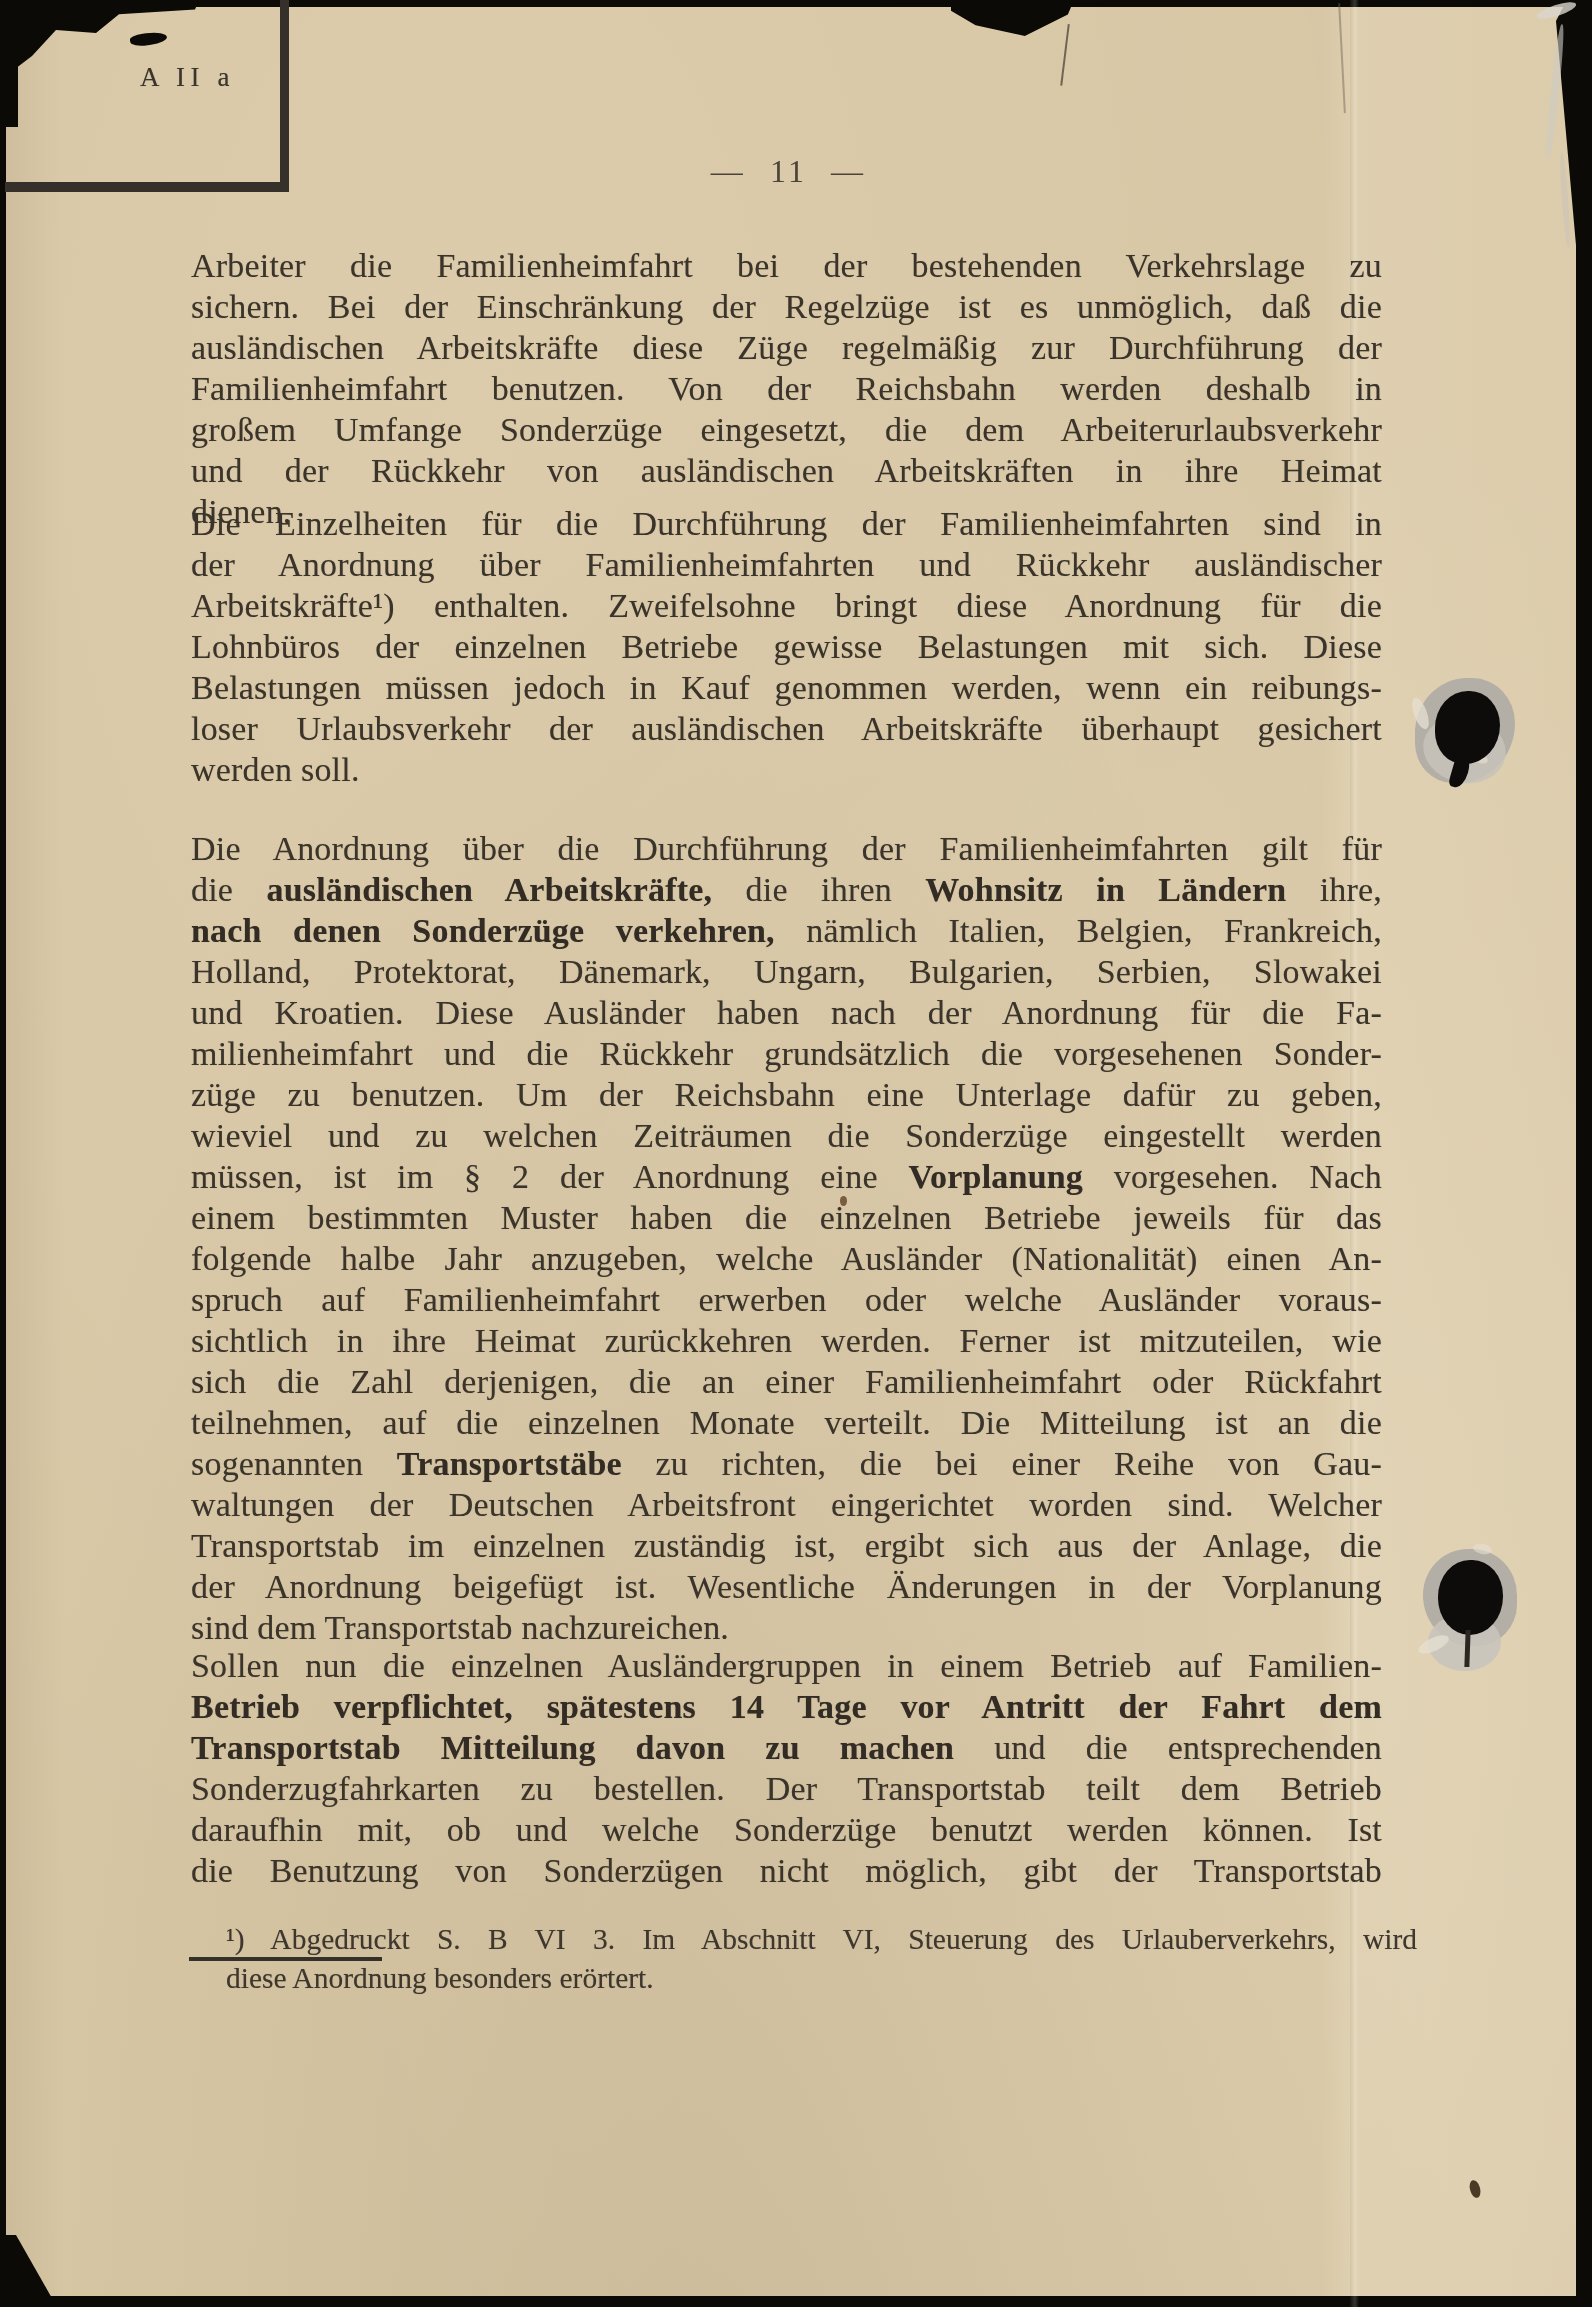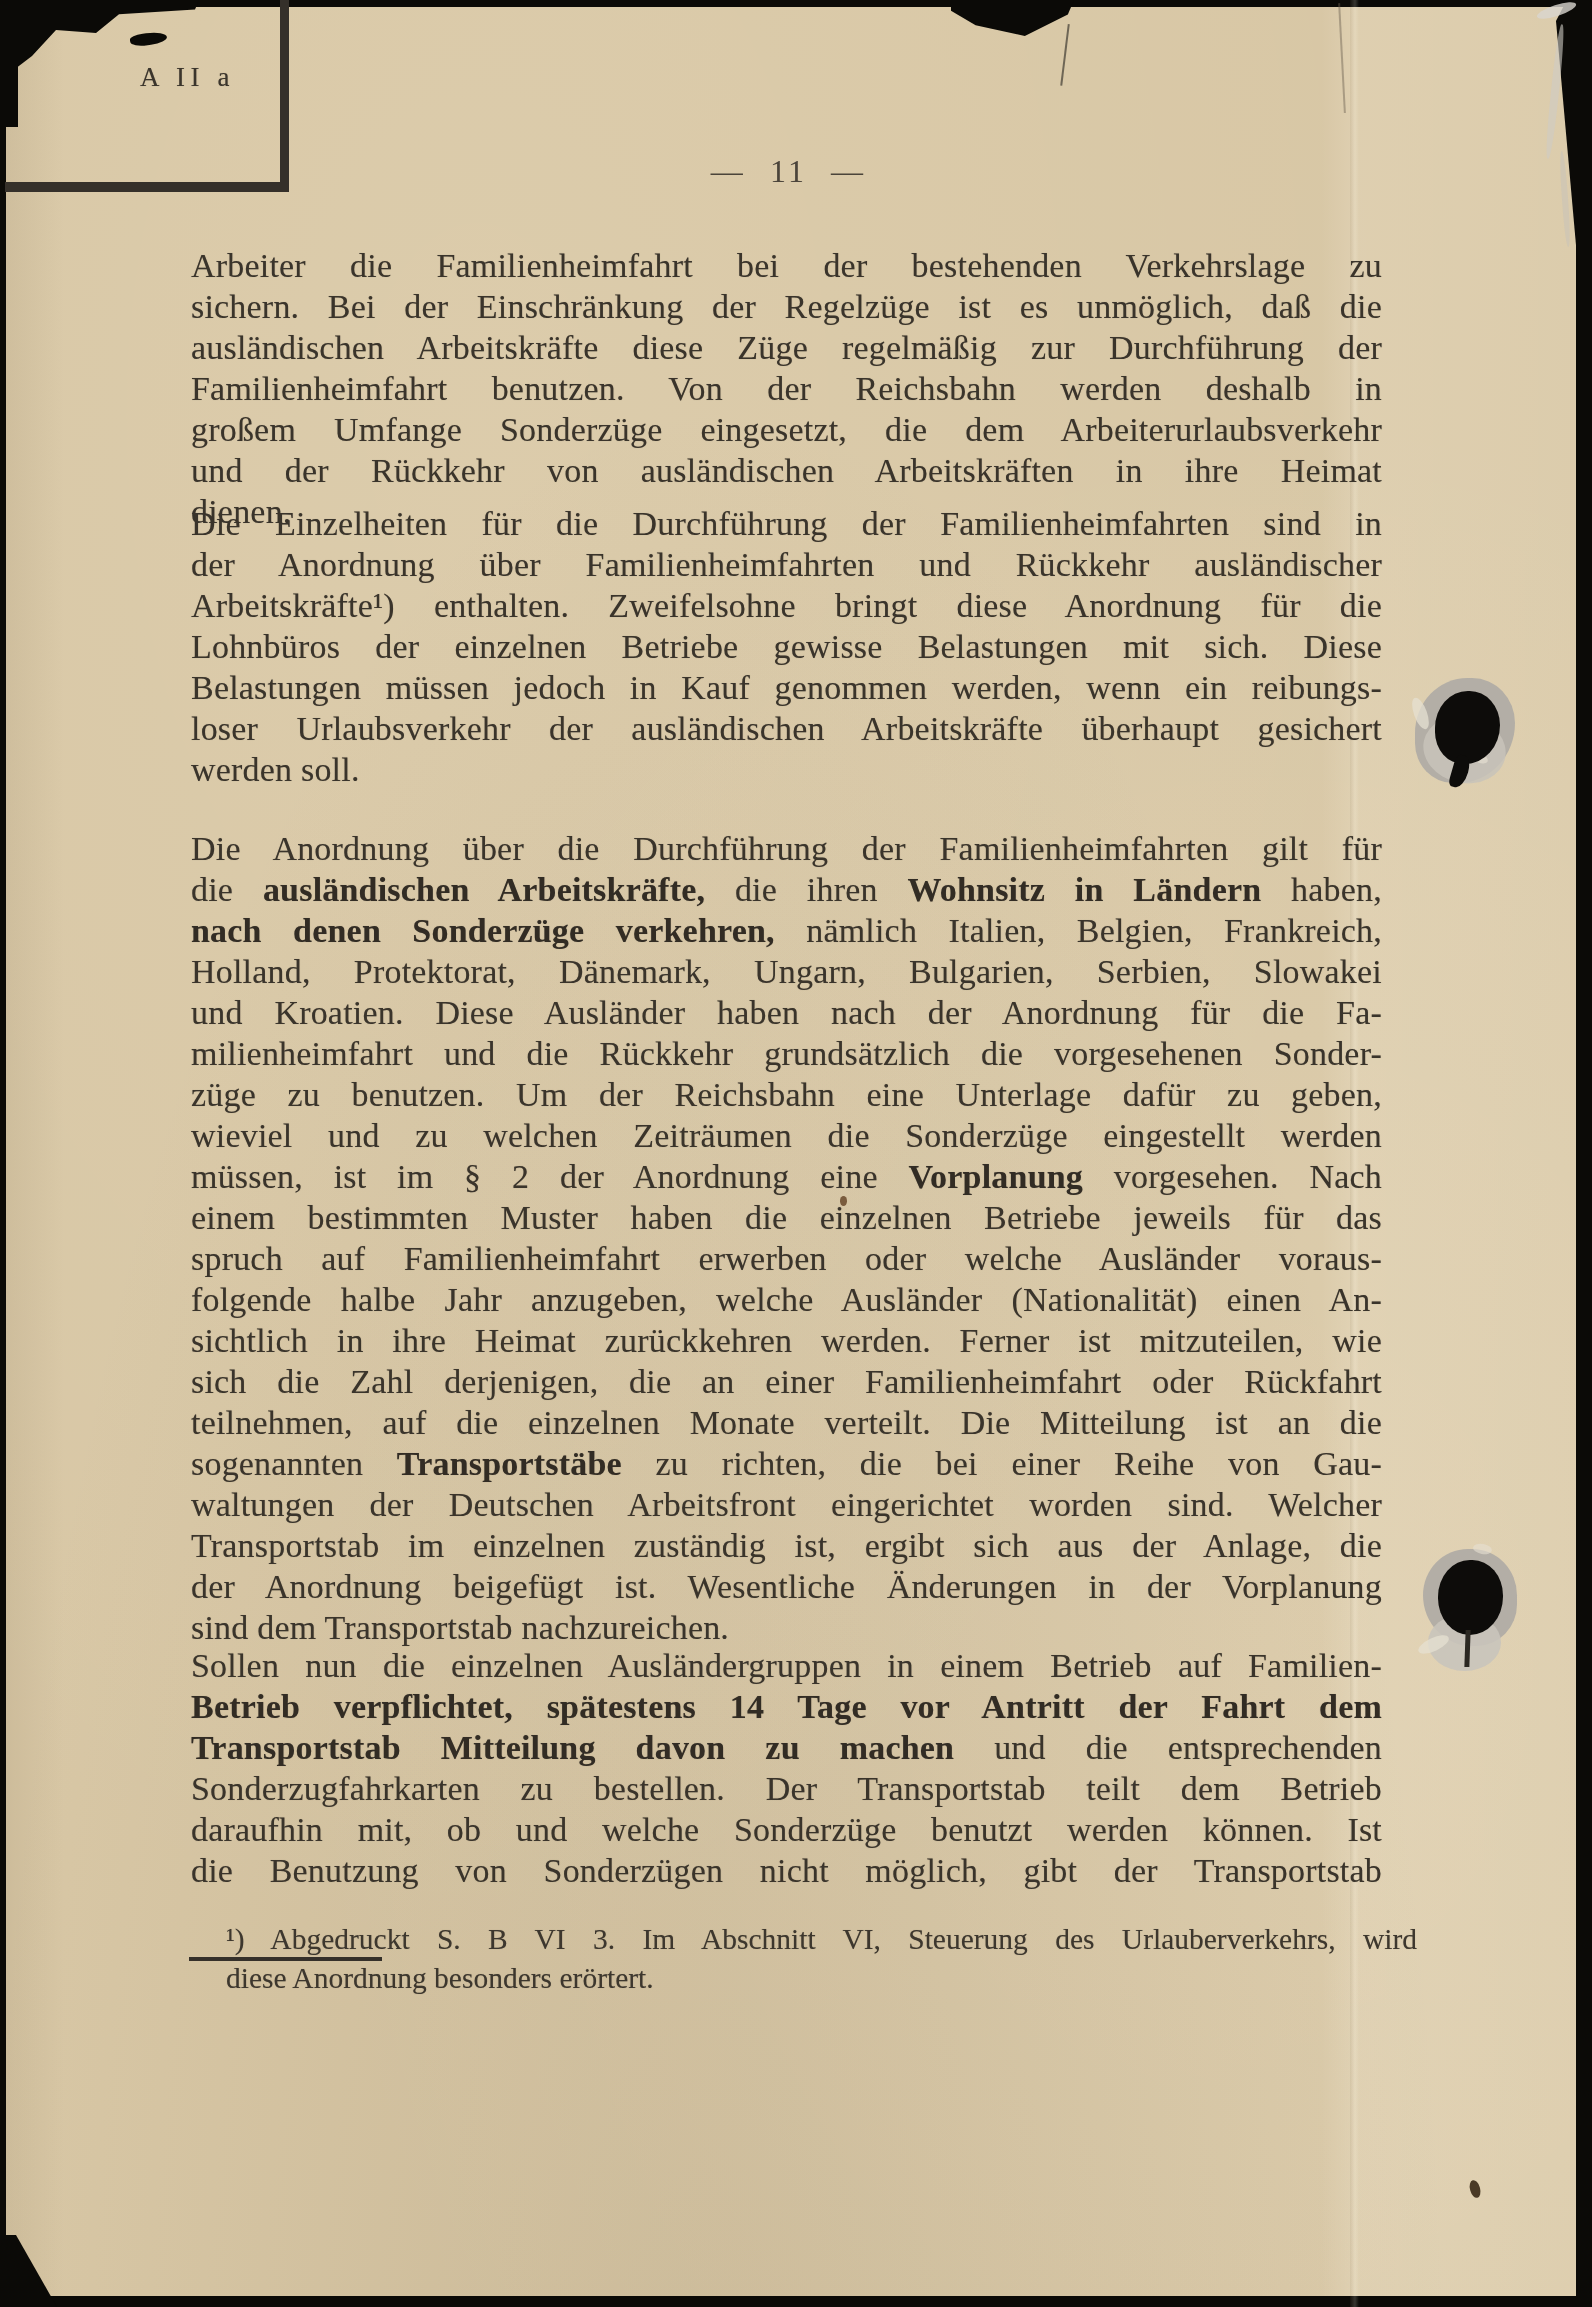--- a/index.html
+++ b/index.html
@@ -105,31 +105,31 @@
       <div class="tline just"><span>Die Einzelheiten für die Durchführung der Familienheimfahrten sind in</span></div>
       <div class="tline just"><span>der Anordnung über Familienheimfahrten und Rückkehr ausländischer</span></div>
       <div class="tline just"><span>Arbeitskräfte¹) enthalten. Zweifelsohne bringt diese Anordnung für die</span></div>
       <div class="tline just"><span>Lohnbüros der einzelnen Betriebe gewisse Belastungen mit sich. Diese</span></div>
       <div class="tline just"><span>Belastungen müssen jedoch in Kauf genommen werden, wenn ein reibungs-</span></div>
       <div class="tline just"><span>loser Urlaubsverkehr der ausländischen Arbeitskräfte überhaupt gesichert</span></div>
       <div class="tline"><span>werden soll.</span></div>
     </div>
   <div class="abs textcol ink" style="top:828px;">
       <div class="tline just"><span>Die Anordnung über die Durchführung der Familienheimfahrten gilt für</span></div>
-      <div class="tline just"><span>die </span><span class="b">ausländischen Arbeitskräfte,</span><span> die ihren </span><span class="b">Wohnsitz in Ländern</span><span> haben,</span></div>
+      <div class="tline just"><span>die </span><span class="b">ausländischen Arbeitskräfte,</span><span> die ihren </span><span class="b">Wohnsitz in Ländern</span><span> ihre,</span></div>
       <div class="tline just"><span class="b">nach denen Sonderzüge verkehren,</span><span> nämlich Italien, Belgien, Frankreich,</span></div>
       <div class="tline just"><span>Holland, Protektorat, Dänemark, Ungarn, Bulgarien, Serbien, Slowakei</span></div>
       <div class="tline just"><span>und Kroatien. Diese Ausländer haben nach der Anordnung für die Fa-</span></div>
       <div class="tline just"><span>milienheimfahrt und die Rückkehr grundsätzlich die vorgesehenen Sonder-</span></div>
       <div class="tline just"><span>züge zu benutzen. Um der Reichsbahn eine Unterlage dafür zu geben,</span></div>
       <div class="tline just"><span>wieviel und zu welchen Zeiträumen die Sonderzüge eingestellt werden</span></div>
       <div class="tline just"><span>müssen, ist im § 2 der Anordnung eine </span><span class="b">Vorplanung</span><span> vorgesehen. Nach</span></div>
       <div class="tline just"><span>einem bestimmten Muster haben die einzelnen Betriebe jeweils für das</span></div>
+      <div class="tline just"><span>folgende halbe Jahr anzugeben, welche Ausländer (Nationalität) einen An-</span></div>
       <div class="tline just"><span>spruch auf Familienheimfahrt erwerben oder welche Ausländer voraus-</span></div>
-      <div class="tline just"><span>folgende halbe Jahr anzugeben, welche Ausländer (Nationalität) einen An-</span></div>
       <div class="tline just"><span>sichtlich in ihre Heimat zurückkehren werden. Ferner ist mitzuteilen, wie</span></div>
       <div class="tline just"><span>sich die Zahl derjenigen, die an einer Familienheimfahrt oder Rückfahrt</span></div>
       <div class="tline just"><span>teilnehmen, auf die einzelnen Monate verteilt. Die Mitteilung ist an die</span></div>
       <div class="tline just"><span>sogenannten </span><span class="b">Transportstäbe</span><span> zu richten, die bei einer Reihe von Gau-</span></div>
       <div class="tline just"><span>waltungen der Deutschen Arbeitsfront eingerichtet worden sind. Welcher</span></div>
       <div class="tline just"><span>Transportstab im einzelnen zuständig ist, ergibt sich aus der Anlage, die</span></div>
       <div class="tline just"><span>der Anordnung beigefügt ist. Wesentliche Änderungen in der Vorplanung</span></div>
       <div class="tline"><span>sind dem Transportstab nachzureichen.</span></div>
     </div>
   <div class="abs textcol ink" style="top:1645px;">

